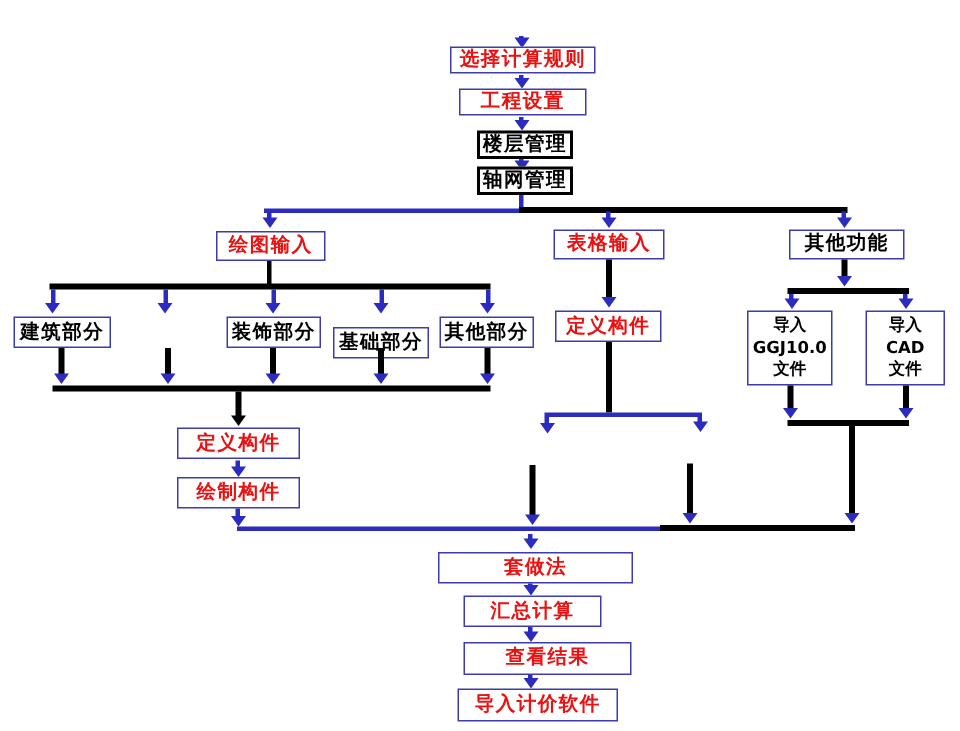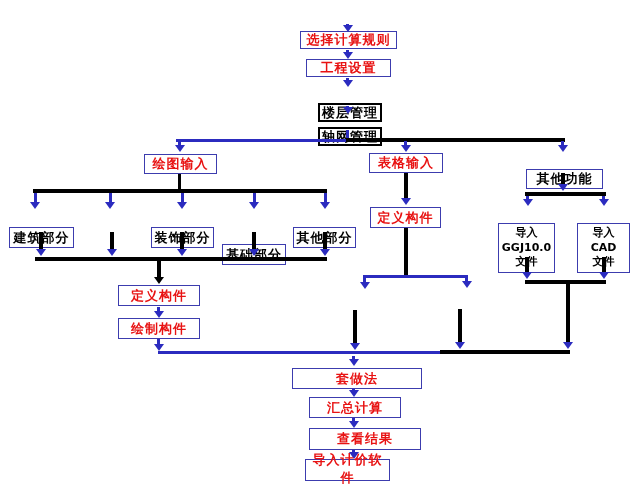--- a/index.html
+++ b/index.html
@@ -17,21 +17,21 @@
   }
   .node{
     position:absolute;box-sizing:border-box;
     border:1px solid var(--box-border-blue);
     background:#ffffff;
     display:flex;align-items:center;justify-content:center;
     font-size:13px;font-weight:bold;letter-spacing:1px;
     white-space:pre-line;text-align:center;line-height:1.35;
   }
   .node.red{color:var(--text-red);}
-  .node.black{color:var(--text-black);margin-top:16px;}
+  .node.black{color:var(--text-black);}
   .node.thick{border:2px solid var(--text-black);}
   .node.small{font-size:11px;letter-spacing:0;}
   .hl{position:absolute;height:4px;background:var(--line-black);}
   .hl.blue{height:3px;background:var(--arrow-blue);}
   .vl{position:absolute;width:4px;background:var(--line-black);}
   .vl.blue{width:3px;background:var(--arrow-blue);}
   .ah{position:absolute;width:0;height:0;
       border-left:5px solid transparent;border-right:5px solid transparent;
       border-top:7px solid var(--arrow-blue);}
   .ah.black{border-top-color:var(--line-black);}
@@ -80,21 +80,21 @@
   <div class="ah" style="left:105px;top:202px;"></div>
   <div class="vl blue" style="left:181px;top:193px;height:10px;"></div>
   <div class="ah" style="left:177px;top:202px;"></div>
   <div class="vl blue" style="left:253px;top:193px;height:10px;"></div>
   <div class="ah" style="left:249px;top:202px;"></div>
   <div class="vl blue" style="left:324px;top:193px;height:10px;"></div>
   <div class="ah" style="left:320px;top:202px;"></div>
 
   <div class="node black" style="left:9px;top:211px;width:65px;height:21px;">建筑部分</div>
   <div class="node black" style="left:151px;top:211px;width:63px;height:21px;">装饰部分</div>
-  <div class="node black" style="left:222px;top:228px;width:64px;height:21px;">基础部分</div>
+  <div class="node black" style="left:222px;top:218px;width:64px;height:21px;">基础部分</div>
   <div class="node black" style="left:293px;top:211px;width:63px;height:21px;">其他部分</div>
 
   <div class="vl" style="left:39px;top:232px;height:19px;"></div>
   <div class="ah" style="left:36px;top:249px;"></div>
   <div class="vl" style="left:110px;top:232px;height:19px;"></div>
   <div class="ah" style="left:107px;top:249px;"></div>
   <div class="vl" style="left:180px;top:232px;height:19px;"></div>
   <div class="ah" style="left:177px;top:249px;"></div>
   <div class="vl" style="left:252px;top:232px;height:19px;"></div>
   <div class="ah" style="left:249px;top:249px;"></div>
@@ -161,15 +161,15 @@
   <div class="ah" style="left:349px;top:390px;"></div>
 
   <div class="node red" style="left:309px;top:397px;width:92px;height:21px;">汇总计算</div>
   <div class="vl blue" style="left:352px;top:418px;height:4px;"></div>
   <div class="ah" style="left:349px;top:421px;"></div>
 
   <div class="node red" style="left:309px;top:428px;width:112px;height:22px;">查看结果</div>
   <div class="vl blue" style="left:352px;top:450px;height:4px;"></div>
   <div class="ah" style="left:349px;top:452px;"></div>
 
-  <div class="node red" style="left:305px;top:459px;width:85px;height:22px;font-family:Liberation Mono, monospace;">导入计价软件</div>
+  <div class="node red" style="left:305px;top:459px;width:107px;height:22px;">导入计价软件</div>
 
 </div>
 
 </body></html>

